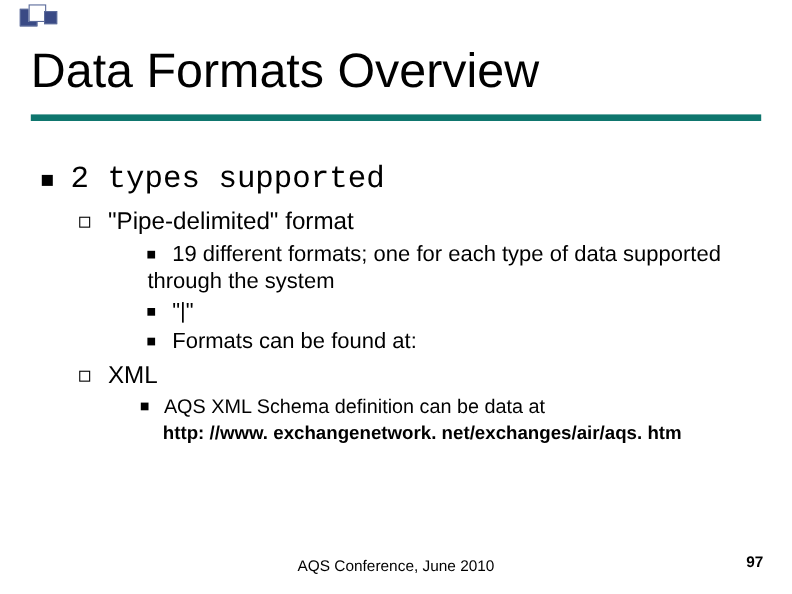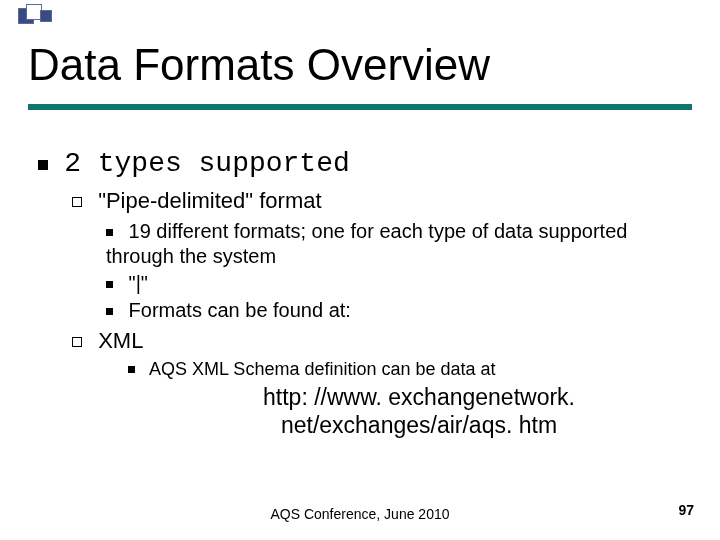--- a/index.html
+++ b/index.html
@@ -42,24 +42,24 @@
     position: absolute;
     top: 140px;
     left: 38px;
     right: 30px;
     font-size: 22px;
     line-height: 1.25;
   }
   .b1 { margin: 6px 0 6px 0; }
   .b1-text { font-size: 28px; font-family: Liberation Mono, monospace; }
   .b2 { margin: 4px 0 4px 34px; font-size: 22px; }
-  .b3 { margin: 2px 0 2px 68px; font-size: 20px; }
+  .b3 { margin: 2px 0 2px 96px; font-size: 20px; }
   .b3-sub { margin: 0 0 6px 88px; font-size: 19px; font-weight: bold; }
   .b4 { margin: 2px 0 2px 90px; font-size: 18px; }
-  .b4-sub { margin: 0 0 6px 110px; font-size: 23px; font-weight: normal; text-align: center; }
+  .b4-sub { margin: 0 0 6px 110px; font-size: 17px; font-weight: bold; }
   .sq {
     display: inline-block;
     width: 10px;
     height: 10px;
     background: #000;
     margin-right: 10px;
     vertical-align: 1px;
   }
   .sq-open {
     display: inline-block;

